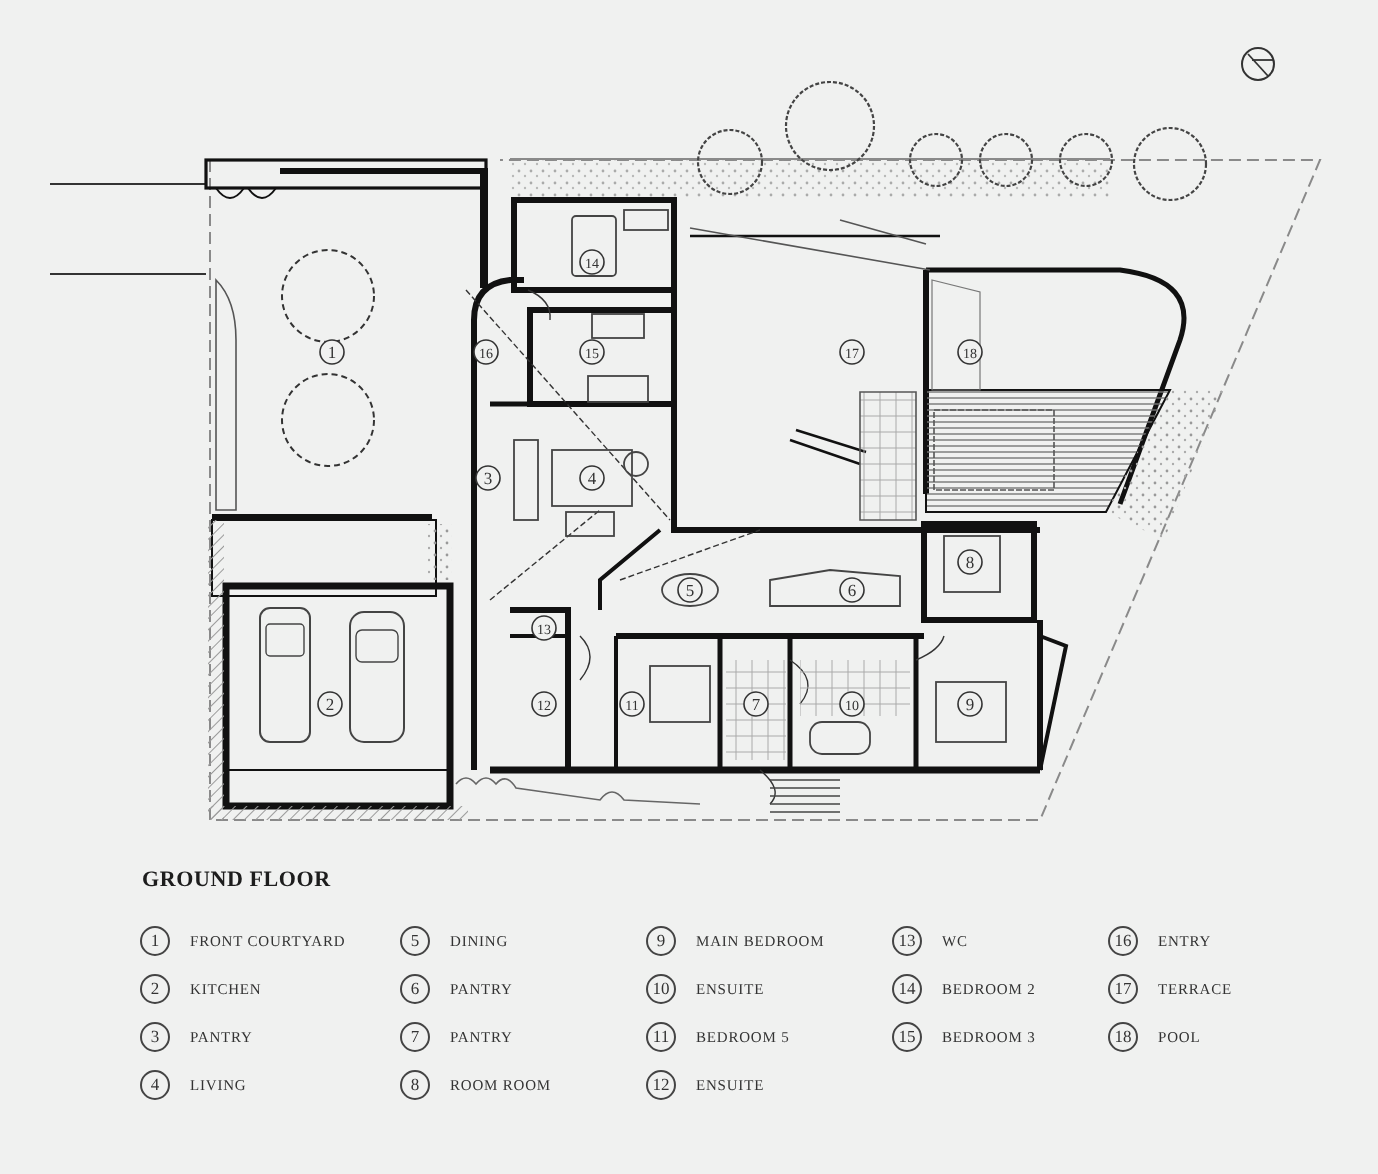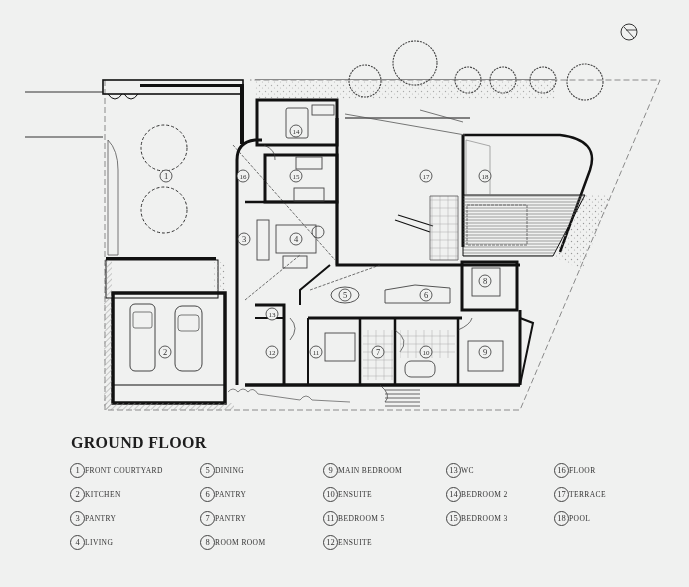--- a/index.html
+++ b/index.html
@@ -11,40 +11,41 @@
       font-family: "DejaVu Serif", "Liberation Serif", serif;
       color: #222;
     }
     #plan {
       position: absolute; left: 0; top: 0;
       width: 689px; height: 420px;
     }
     .legend-title {
       position: absolute; left: 71px; top: 434px;
       font-family: "Liberation Serif", "DejaVu Serif", serif;
-      font-weight: bold; font-size: 16px; letter-spacing: 0.3px;
+      font-weight: bold; font-size: 11px; letter-spacing: 0.3px;
       color: #1d1d1d;
     }
     .legend {
       position: absolute; left: 70px; top: 462px;
       width: 600px; height: 90px;
     }
     .legend-item {
       position: absolute;
       display: flex; align-items: center;
       height: 16px;
     }
     .legend-num {
       width: 13px; height: 13px;
       border: 1px solid #444; border-radius: 50%;
       font-family: "Liberation Serif", serif;
       font-size: 8.5px; line-height: 13px; text-align: center;
       color: #333; box-sizing: content-box;
     }
     .legend-label {
+      margin-left: 10px;
       font-family: "Liberation Serif", "DejaVu Serif", serif;
       font-size: 7.5px; letter-spacing: 0.4px; color: #333;
       white-space: nowrap;
     }
     .room-num {
       font-family: "Liberation Serif", serif;
       font-size: 8.5px; fill: #333;
     }
   </style>
 </head>
@@ -359,21 +360,21 @@
       <span class="legend-num">14</span>
       <span class="legend-label">BEDROOM 2</span>
     </div>
   <div class="legend-item" style="left:376px;top:48px">
       <span class="legend-num">15</span>
       <span class="legend-label">BEDROOM 3</span>
     </div>
 
   <div class="legend-item" style="left:484px;top:0">
       <span class="legend-num">16</span>
-      <span class="legend-label">FLOOR</span>
+      <span class="legend-label">ENTRY</span>
     </div>
   <div class="legend-item" style="left:484px;top:24px">
       <span class="legend-num">17</span>
       <span class="legend-label">TERRACE</span>
     </div>
   <div class="legend-item" style="left:484px;top:48px">
       <span class="legend-num">18</span>
       <span class="legend-label">POOL</span>
     </div>
 </div>

